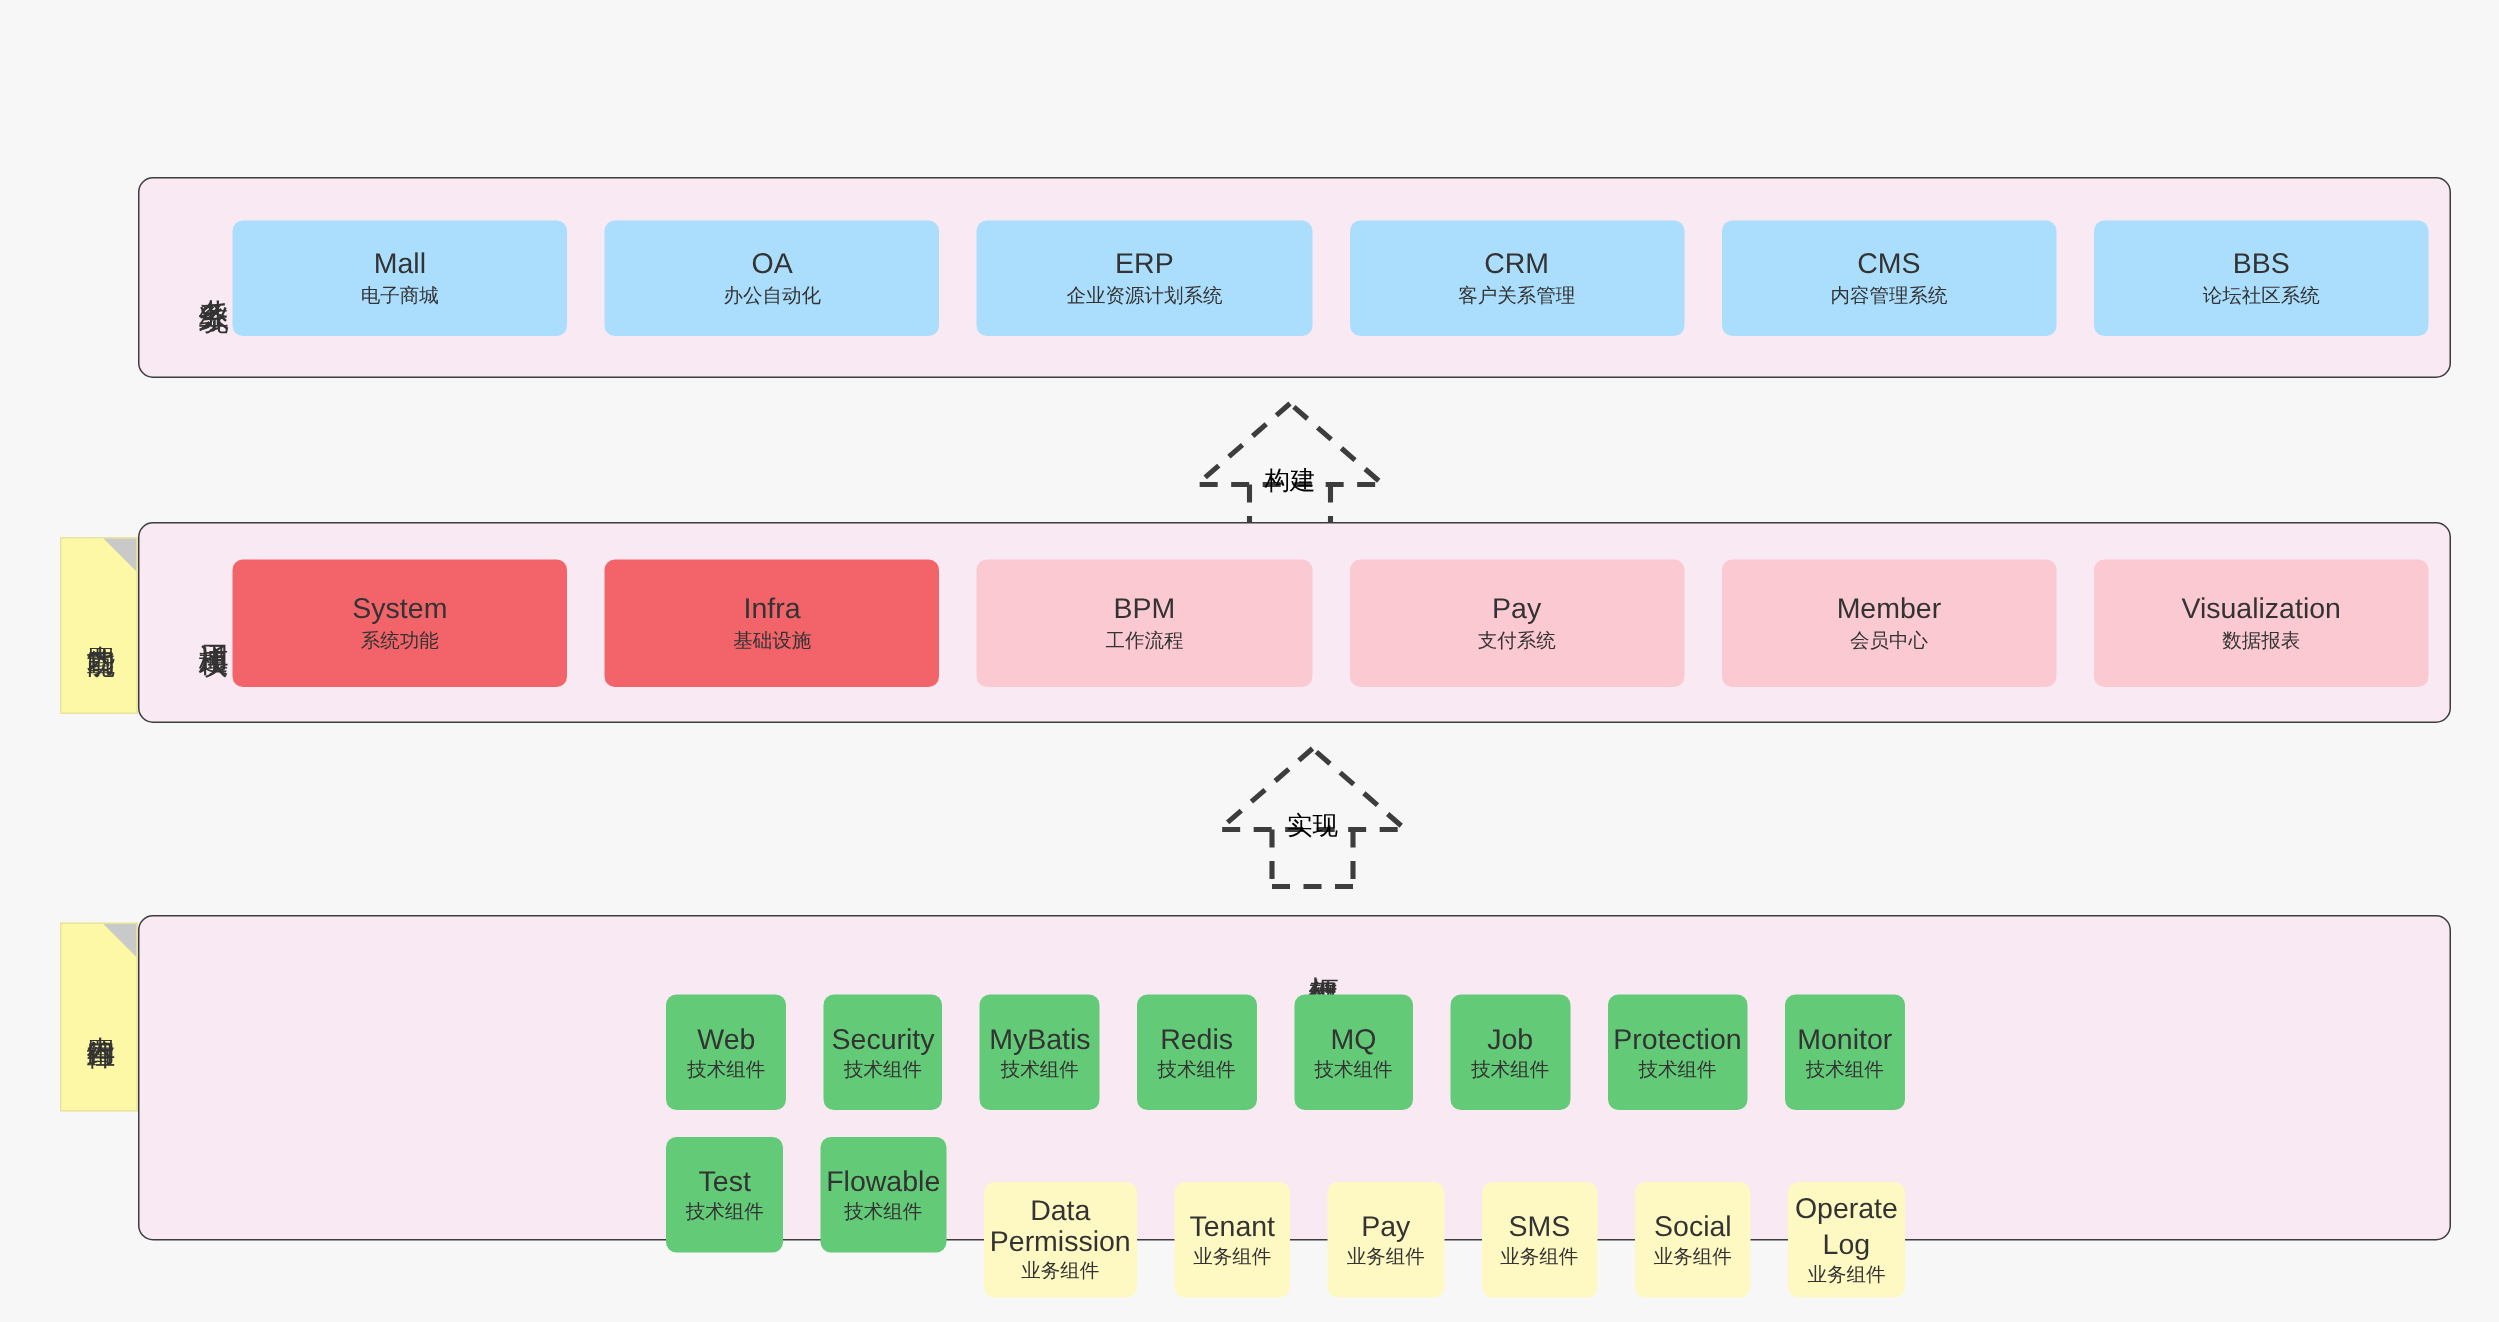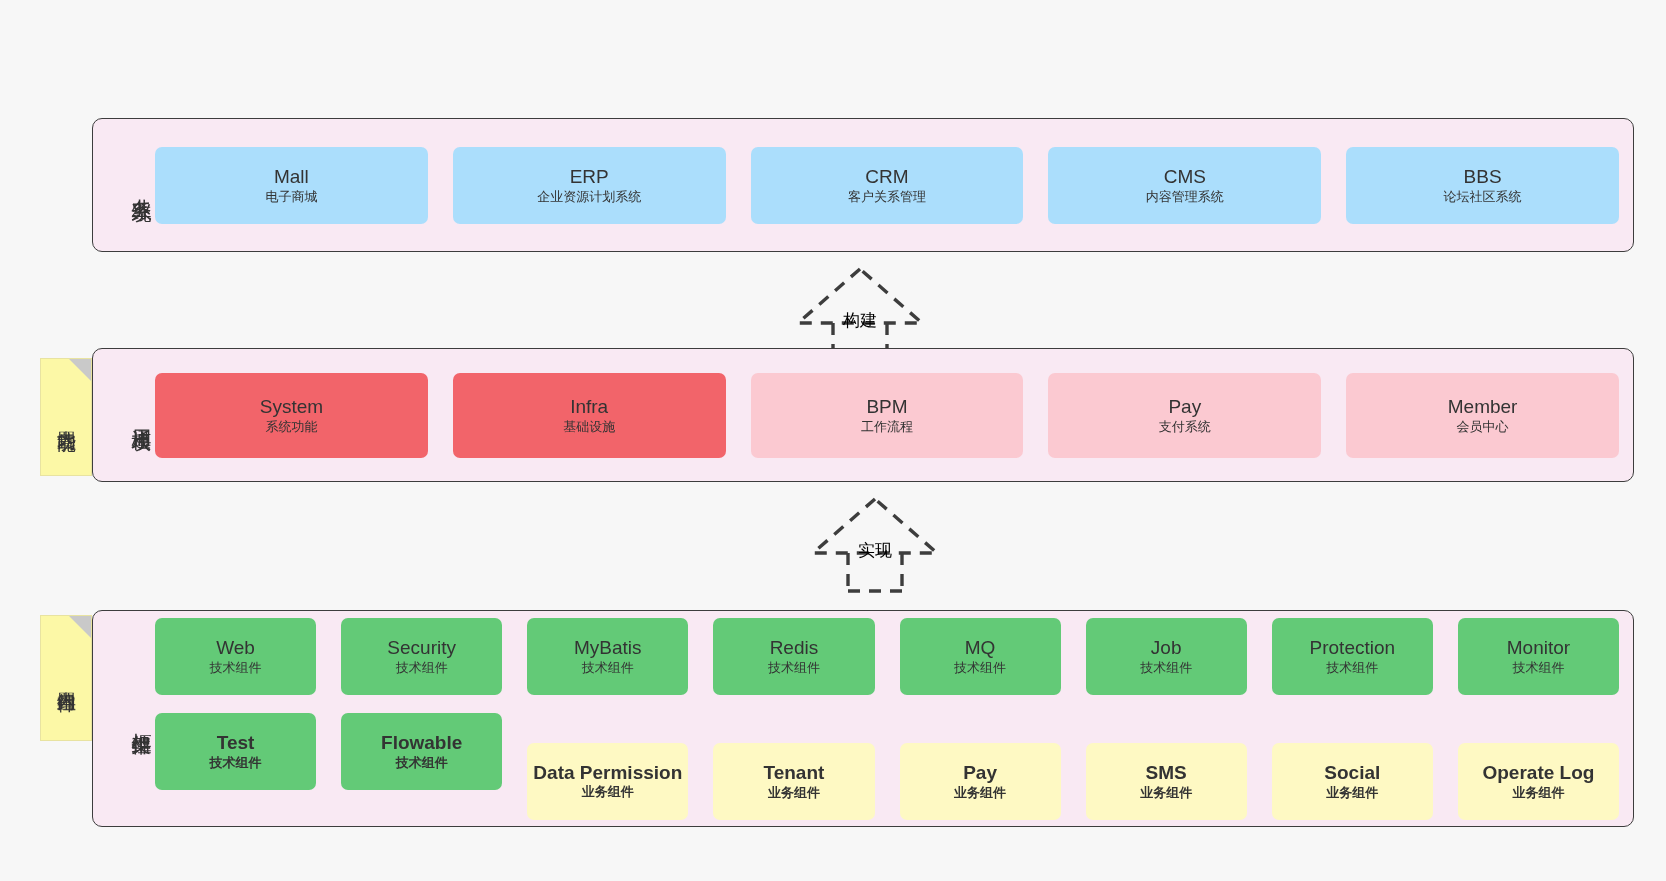--- a/index.html
+++ b/index.html
@@ -42,21 +42,21 @@
     flex-direction: column;
     justify-content: center;
     height: 100%;
     padding: 0 14px 0 2px;
   }
   .row {
     display: flex;
     gap: 25px;
     width: 100%;
   }
-  .row + .row { margin-top: 18px; font-weight: bold; }
+  .row + .row { margin-top: 18px; }
 
   
   .node {
     flex: 1 1 0;
     border-radius: 7px;
     display: flex;
     flex-direction: column;
     align-items: center;
     justify-content: center;
     text-align: center;
@@ -126,20 +126,24 @@
 
   <div class="layer" id="layer-business" style="left:92px; top:118px; width:1542px; height:134px;">
     <div class="layer-title">业务系统</div>
     <div class="layer-body">
       <div class="row">
         <div class="node c-blue h-biz">
           <span class="t1">Mall</span>
           <span class="t2">电子商城</span>
         </div>
         <div class="node c-blue h-biz">
+          <span class="t1">OA</span>
+          <span class="t2">办公自动化</span>
+        </div>
+        <div class="node c-blue h-biz">
           <span class="t1">ERP</span>
           <span class="t2">企业资源计划系统</span>
         </div>
         <div class="node c-blue h-biz">
           <span class="t1">CRM</span>
           <span class="t2">客户关系管理</span>
         </div>
         <div class="node c-blue h-biz">
           <span class="t1">CMS</span>
           <span class="t2">内容管理系统</span>
@@ -182,38 +186,42 @@
           <span class="t2">工作流程</span>
         </div>
         <div class="node c-pink h-mod">
           <span class="t1">Pay</span>
           <span class="t2">支付系统</span>
         </div>
         <div class="node c-pink h-mod">
           <span class="t1">Member</span>
           <span class="t2">会员中心</span>
         </div>
+        <div class="node c-pink h-mod">
+          <span class="t1">Visualization</span>
+          <span class="t2">数据报表</span>
+        </div>
       </div>
     </div>
   </div>
 
   <div class="arrow" style="left:800px; top:495px;">
     <svg width="150" height="98" viewBox="0 0 150 98">
       <path d="M75 4 L13 58 L137 58 Z" fill="#f7f7f7" stroke="#3d3d3d" stroke-width="3.4" stroke-dasharray="12,9" stroke-linejoin="miter"></path>
       <path d="M48 58 L48 96 M102 58 L102 96 M48 96 L102 96" fill="none" stroke="#3d3d3d" stroke-width="3.4" stroke-dasharray="12,9"></path>
     </svg>
     <div class="arrow-label">实现</div>
   </div>
 
   <div class="sticky" style="left:40px; top:615px; height:126px;">
     <span class="fold"></span>
     <span class="sticky-label">内置组件</span>
   </div>
 
-  <div class="layer" id="layer-framework" style="left:92px; top:610px; width:1542px; height:217px;">
+  <div class="layer" id="layer-framework" style="left:92px; top:610px; width:1542px; height:217px;flex-direction:column;">
     <div class="layer-title">框架组件</div>
     <div class="layer-body">
 
       <div class="row">
         <div class="node c-green h-fw">
           <span class="t1">Web</span>
           <span class="t2">技术组件</span>
         </div>
         <div class="node c-green h-fw">
           <span class="t1">Security</span>

